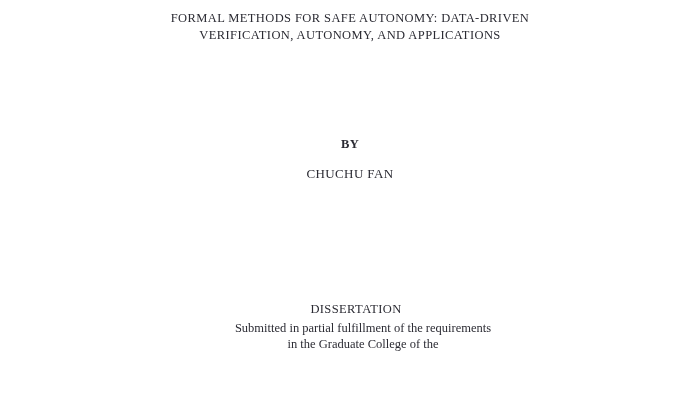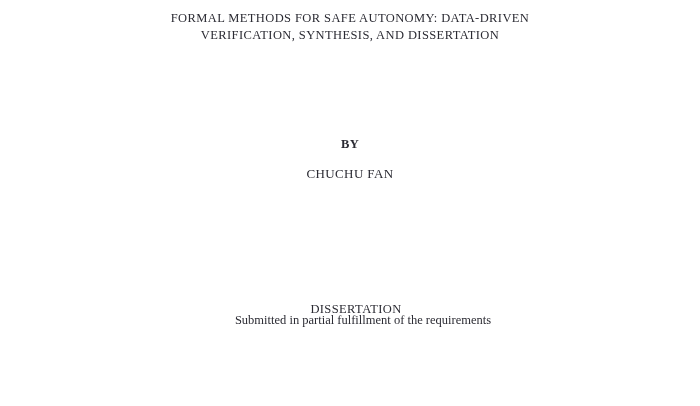--- a/index.html
+++ b/index.html
@@ -46,39 +46,40 @@
     letter-spacing: 0.4px;
   }
   .doc-type {
     top: 301px;
     font-size: 12.5px;
     line-height: 16px;
     letter-spacing: 0.4px;
     padding-left: 12px;
   }
   .submission-block {
-    top: 312px;
+    top: 320px;
     font-size: 12.5px;
     line-height: 16px;
     margin-left: 26px;
   }
 </style>
 </head>
 <body>
 
 <div class="page">
 
   <div class="centered title-block">
     <div>FORMAL METHODS FOR SAFE AUTONOMY: DATA-DRIVEN</div>
-    <div>VERIFICATION, SYNTHESIS, AND DISSERTATION</div>
+    <div>VERIFICATION, AUTONOMY, AND APPLICATIONS</div>
   </div>
 
   <div class="centered by-label">BY</div>
 
   <div class="centered author-name">CHUCHU FAN</div>
 
   <div class="centered doc-type">DISSERTATION</div>
 
   <div class="centered submission-block">
     <div>Submitted in partial fulfillment of the requirements</div>
+    <div>in the Graduate College of the</div>
   </div>
 
 </div>
 
 </body></html>

